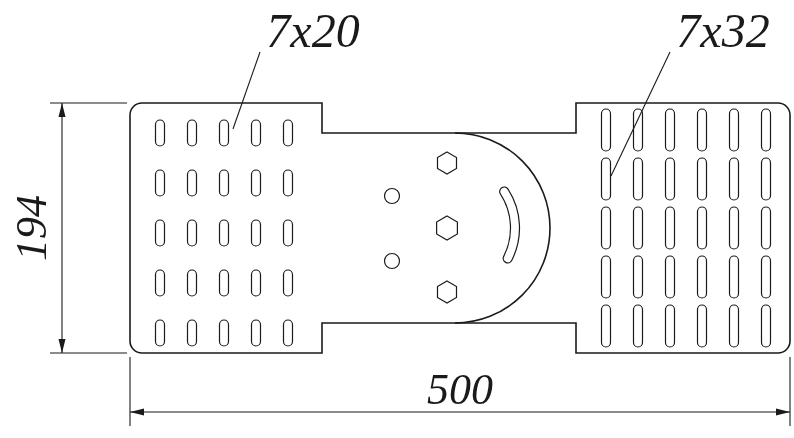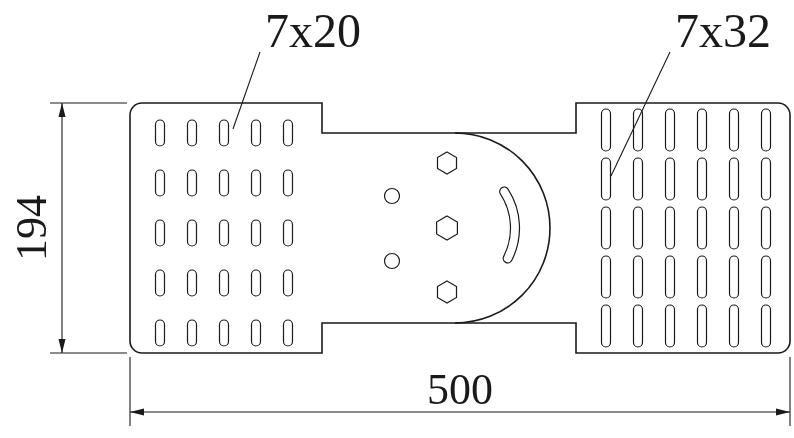--- a/index.html
+++ b/index.html
@@ -7,20 +7,21 @@
     padding: 0;
     background: #ffffff;
     font-family: "Liberation Serif", serif;
   }
   .stage {
     position: relative;
     width: 794px;
     height: 438px;
     background: #ffffff;
     overflow: hidden;
+    font-style: italic;
   }
   svg text {
     font-family: "Liberation Serif", "DejaVu Serif", serif;
     fill: #1a1a1a;
   }
   .outline { fill: none; stroke: #1a1a1a; stroke-width: 1.6; }
   .thin    { fill: none; stroke: #1a1a1a; stroke-width: 1.1; }
   .hole    { fill: none; stroke: #1a1a1a; stroke-width: 1.2; }
   .arrow   { fill: #1a1a1a; stroke: none; }
   .dimtext { font-size: 44px; }

